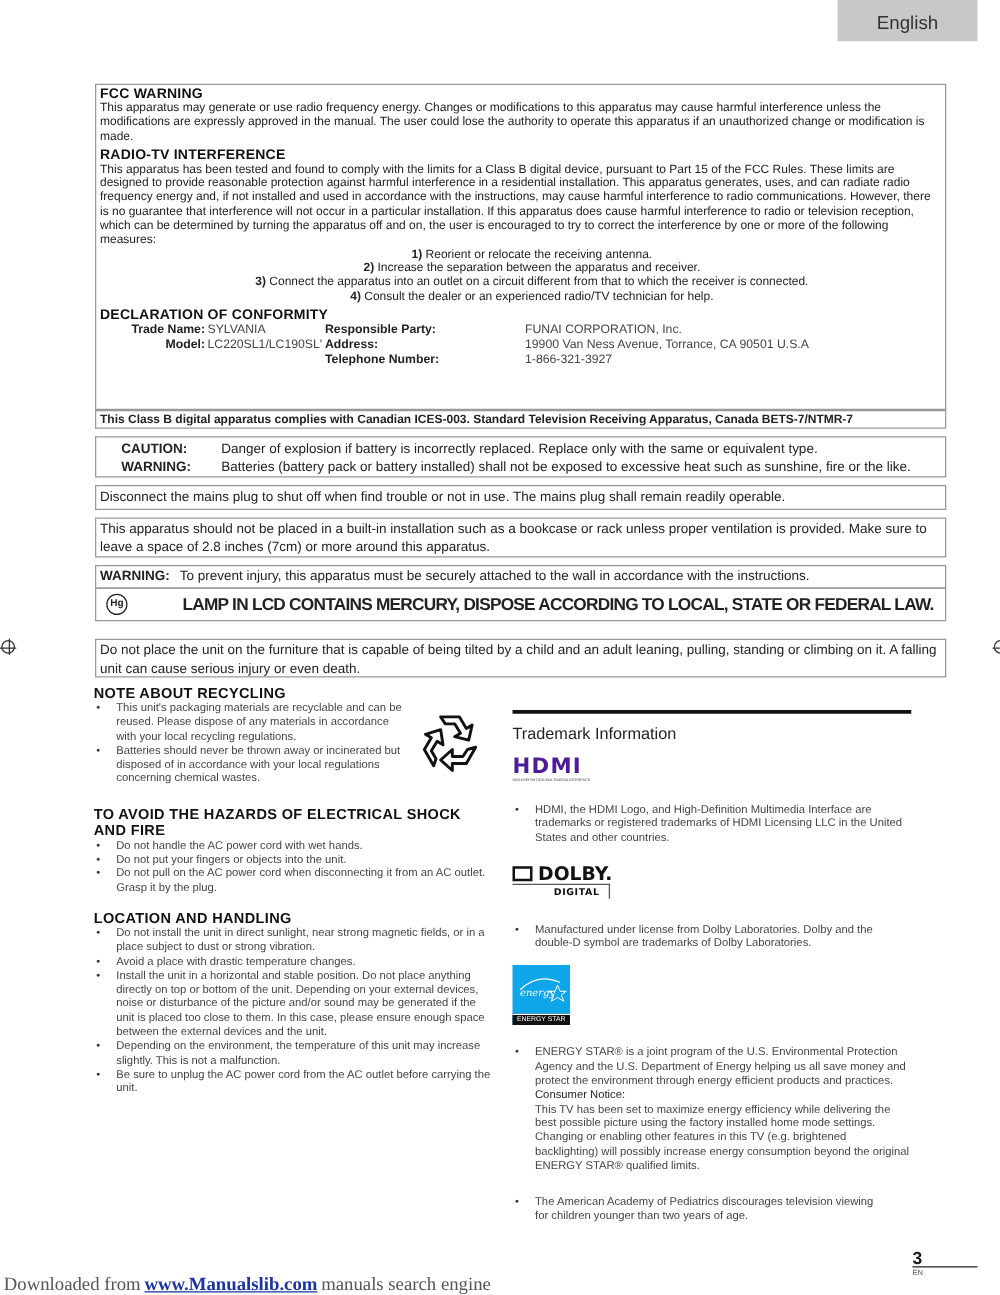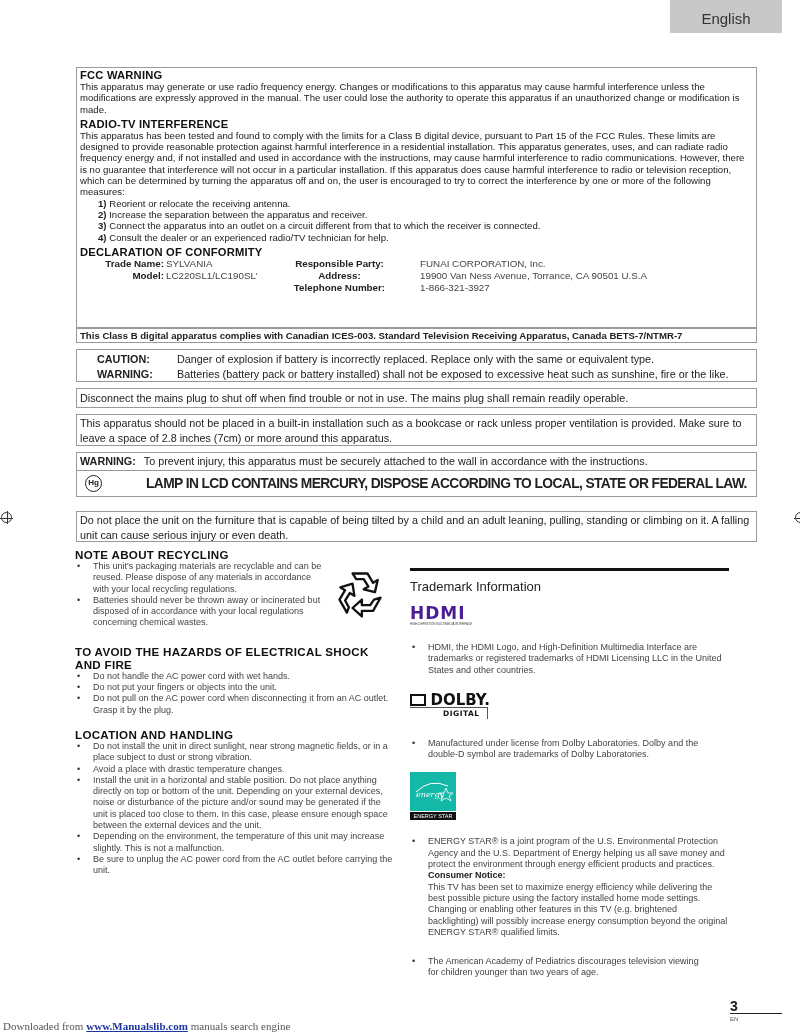--- a/index.html
+++ b/index.html
@@ -12,27 +12,27 @@
     background: #c8c8c8; color: #333; font-size: 15px; text-align: center; line-height: 38px;
     font-family: "Liberation Sans", sans-serif;
   }
   .box {
     position: absolute; left: 76px; width: 681px; border: 1px solid #999;
     font-family: "Liberation Sans", sans-serif; font-size: 9.6px; line-height: 11.3px; color: #222;
   }
   .h-bold { font-weight: bold; font-size: 11.2px; line-height: 12px; color: #111; letter-spacing: 0.2px; }
   #fcc-box { top: 67px; height: 262px; padding: 1px 3px; }
   #fcc-box p { margin: 0; }
-  .measures { padding-left: 18px; }
+  .measures { padding-left: 18px; text-align: center; }
   .measures b { font-weight: bold; }
   .doc-grid { display: flex; font-size: 9.8px; line-height: 12px; margin-top: 0; }
   .doc-col1 { width: 180px; }
   .doc-col1 .row, .doc-col2 .row { display: flex; }
   .doc-col1 .lbl { width: 86px; text-align: right; font-weight: bold; padding-right: 2px; }
-  .doc-col2 .lbl { width: 160px; text-align: center; font-weight: bold; padding-right: 1px; }
+  .doc-col2 .lbl { width: 160px; text-align: left; font-weight: bold; padding-right: 1px; }
   .light { color: #444; }
   #ices-box { top: 327px; height: 16px; padding: 1px 3px; font-weight: bold; font-size: 9.6px; line-height: 13px; }
   #caution-box { top: 349px; height: 33px; padding: 2px 20px; font-size: 10.8px; line-height: 14.5px; }
   #caution-box .row { display: flex; }
   #caution-box .lbl { width: 80px; font-weight: bold; }
   #disconnect-box { top: 388px; height: 20px; padding: 2px 3px; font-size: 10.8px; line-height: 15px; }
   #ventilation-box { top: 414px; height: 32px; padding: 1px 3px; font-size: 10.8px; line-height: 14.5px; }
   #mount-box { top: 452px; height: 19px; padding: 1px 3px; font-size: 10.8px; line-height: 15px; }
   #mount-box b { font-weight: bold; margin-right: 8px; }
   #mercury-box { top: 470px; height: 27px; padding: 2px 8px; font-weight: bold; font-size: 13.8px; line-height: 22px; letter-spacing: -0.6px; display: flex; align-items: center; gap: 40px; }
@@ -57,26 +57,26 @@
   .tm-title { font-size: 13px; line-height: 24px; color: #222; margin-top: 4px; }
   .hdmi-logo { margin-top: 5px; height: 26px; }
   .hdmi-word { font-weight: 900; font-size: 17px; letter-spacing: 1px; font-family: "DejaVu Sans", sans-serif; color: #4c1d95; line-height: 18px; }
   .hdmi-sub { font-size: 3px; color: #444; line-height: 4px; }
   .dolby-logo { margin-top: 14px; height: 40px; position: relative; }
   .dolby-dd { display: inline-block; width: 16px; height: 12px; border: 2px solid #111; position: relative; vertical-align: middle; }
   .dolby-word { font-weight: bold; font-size: 15px; font-family: "DejaVu Sans", sans-serif; color: #111; vertical-align: middle; }
   .dolby-digital { position: absolute; left: 33px; top: 19px; font-weight: bold; font-size: 7.5px; color: #111; letter-spacing: 0.5px; font-family: "DejaVu Sans", sans-serif; }
   .dolby-line { position: absolute; left: 0; top: 17px; width: 78px; height: 1px; background: #555; }
   .dolby-tick { position: absolute; left: 77px; top: 17px; width: 1px; height: 12px; background: #555; }
-  .energy-logo { margin-top: 12px; width: 46px; height: 48px; background: #14b8a6; position: relative; }
+  .energy-logo { margin-top: 12px; width: 46px; height: 48px; background: #0ea5e9; position: relative; }
   .energy-logo .txt { position: absolute; bottom: 0; left: 0; right: 0; height: 9px; background: #111; border-top: 1px solid #fff; color: #fff; font-size: 5.5px; line-height: 8px; text-align: center; font-family: "Liberation Sans", sans-serif; }
   .page-num { position: absolute; left: 730px; top: 998px; font-weight: bold; font-size: 14px; font-family: "Liberation Sans", sans-serif; }
   .page-line { position: absolute; left: 730px; top: 1013px; width: 52px; height: 1px; background: #222; }
   .page-en { position: absolute; left: 730px; top: 1016px; font-size: 6px; color: #555; font-family: "Liberation Sans", sans-serif; }
-  .footer { position: absolute; left: 3px; top: 1020px; font-family: "Liberation Serif", serif; font-size: 11px; color: #555; }
+  .footer { position: absolute; left: 3px; top: 1020px; font-family: "Liberation Serif", serif; font-size: 15px; color: #555; }
   .footer a { color: #1a35a0; font-weight: bold; text-decoration: underline; margin: 0 3px; }
 </style>
 </head>
 <body>
 
 <div class="lang-tab">English</div>
 
 <div class="box" id="fcc-box">
   <div class="h-bold">FCC WARNING</div>
   <p>This apparatus may generate or use radio frequency energy. Changes or modifications to this apparatus may cause harmful interference unless the modifications are expressly approved in the manual. The user could lose the authority to operate this apparatus if an unauthorized change or modification is made.</p>
@@ -201,21 +201,21 @@
     <svg width="46" height="38" viewBox="0 0 46 38">
       <path d="M6 20 Q20 6 38 14" stroke="#fff" stroke-width="1" fill="none"></path>
       <text x="6" y="25" fill="#fff" font-size="8" font-style="italic" font-family="DejaVu Serif, serif">energy</text>
       <path d="M36 16 L38 21 L43 21 L39 24 L41 29 L36 26 L31 29 L33 24 L29 21 L34 21 Z" stroke="#fff" stroke-width="0.8" fill="none"></path>
     </svg>
     <div class="txt">ENERGY STAR</div>
   </div>
   <ul class="bul" style="margin-top:16px">
     <li>
       <span>ENERGY STAR® is a joint program of the U.S. Environmental Protection Agency and the U.S. Department of Energy helping us all save money and protect the environment through energy efficient products and practices.</span>
-      <div style="font-weight:bold; color:#222">Consumer Notice:</div>
+      <div style="font-weight:normal; color:#222">Consumer Notice:</div>
       <div>This TV has been set to maximize energy efficiency while delivering the best possible picture using the factory installed home mode settings.</div>
       <div>Changing or enabling other features in this TV (e.g. brightened backlighting) will possibly increase energy consumption beyond the original ENERGY STAR® qualified limits.</div>
     </li>
   </ul>
   <ul class="bul" style="margin-top:18px; width:300px">
     <li>The American Academy of Pediatrics discourages television viewing for children younger than two years of age.</li>
   </ul>
 </div>
 
 <div class="page-num">3</div>

